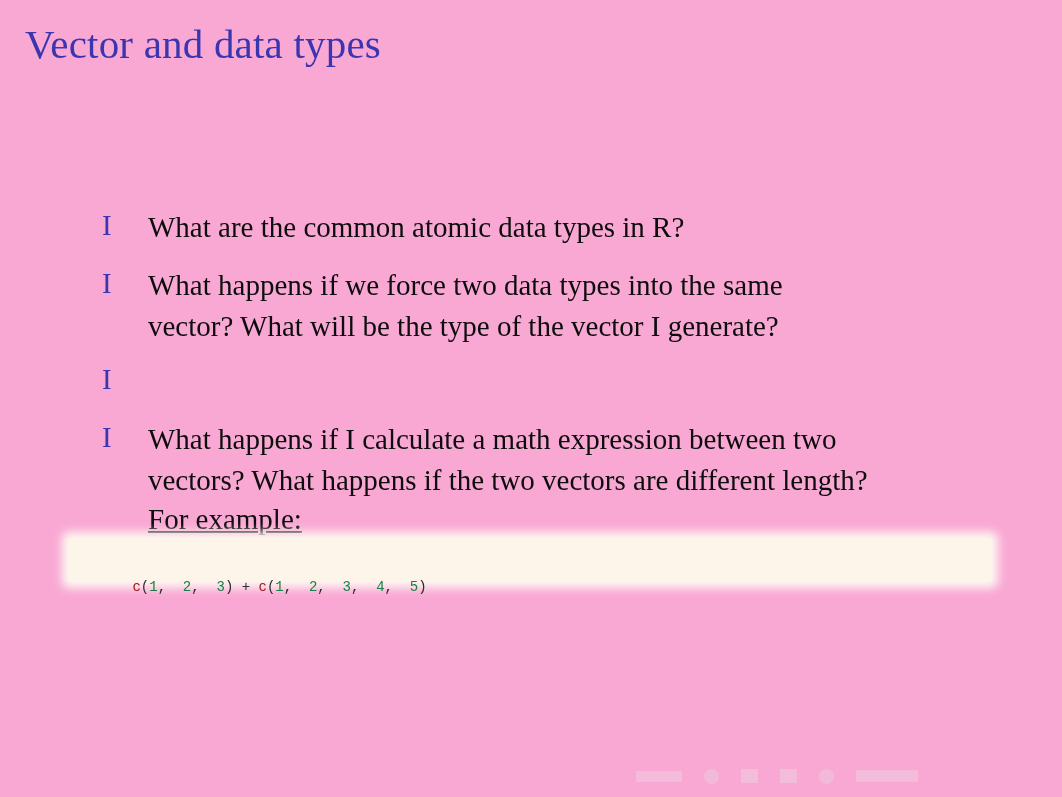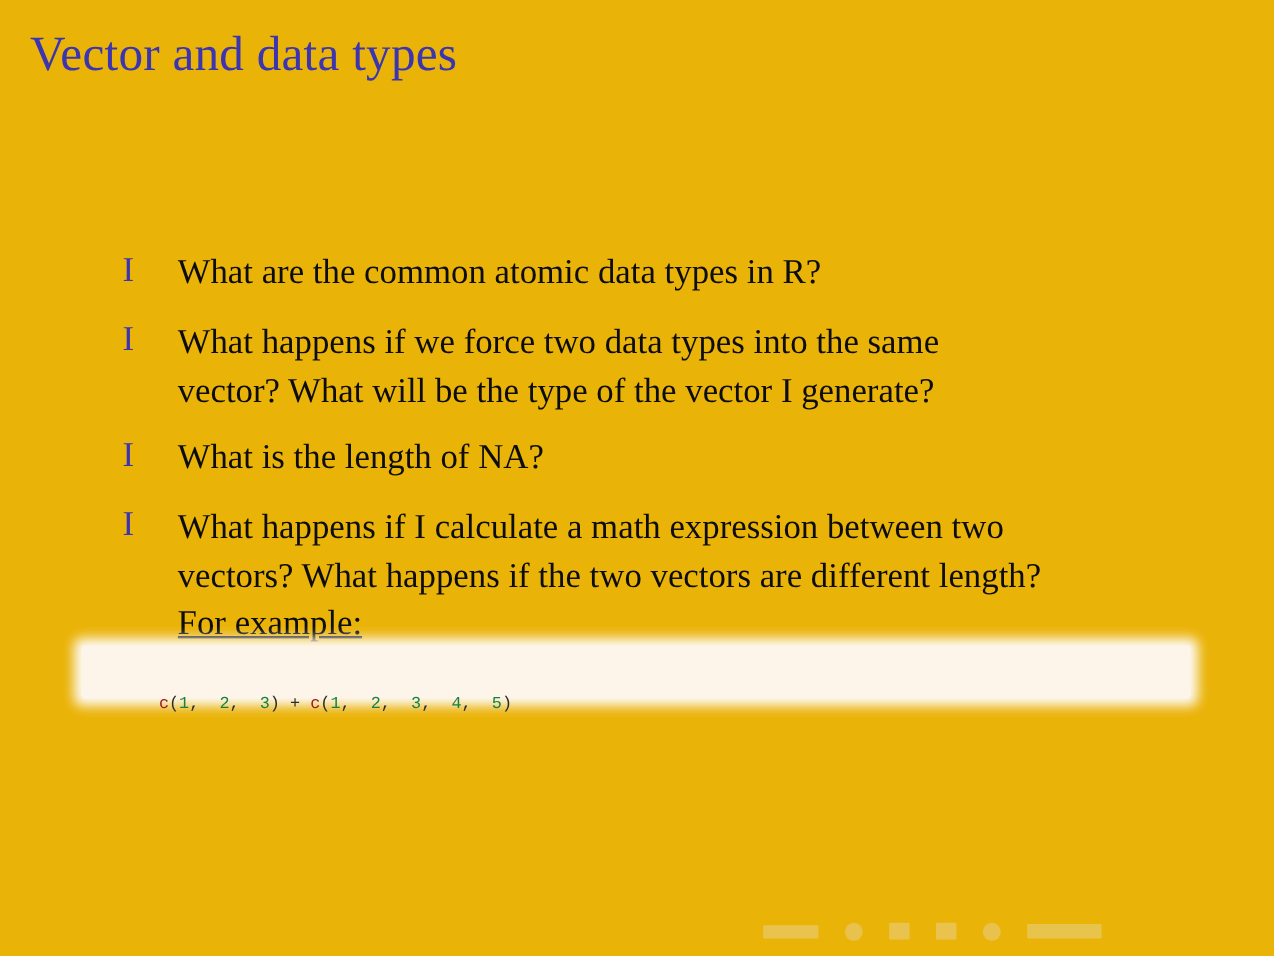--- a/index.html
+++ b/index.html
@@ -15,21 +15,21 @@
     font-family: "Liberation Serif", "DejaVu Serif", serif;
     -webkit-font-smoothing: antialiased;
   }
 
   
   .slide {
     position: absolute;
     left: 0; top: 0;
     width: 1062px;
     height: 797px;
-    background: #eab308;
+    background: #f9a8d4;
   }
 
   
   .slide-title {
     position: absolute;
     left: 25px;
     top: 18px;
     font-size: 41px;
     line-height: 52px;
     color: #3b35b0;
@@ -120,21 +120,20 @@
   <div class="slide-title">Vector and data types</div>
 
   <span class="bullet-mark" style="top:210px;">I</span>
   <div class="tline" style="top:212px;">What are the common atomic data types in R?</div>
 
   <span class="bullet-mark" style="top:268px;">I</span>
   <div class="tline full" style="top:270px;">What happens if we force two data types into the same</div>
   <div class="tline" style="top:311px;">vector? What will be the type of the vector I generate?</div>
 
   <span class="bullet-mark" style="top:364px;">I</span>
-  <div class="tline full" style="top:366px;">What is the length of NA?</div>
 
   <span class="bullet-mark" style="top:422px;">I</span>
   <div class="tline" style="top:465px;">vectors? What happens if the two vectors are different length?</div>
   <div class="tline full" style="top:424px;">What happens if I calculate a math expression between two</div>
   <div class="tline full" style="top:504px;text-decoration:underline;">For example:</div>
 
   <div class="codeblock">
     <div class="code-line">
       <span class="tok-fn">c</span><span class="tok-pun">(</span><span class="tok-num">1</span><span class="tok-pun">,  </span><span class="tok-num">2</span><span class="tok-pun">,  </span><span class="tok-num">3</span><span class="tok-pun">)</span><span class="tok-op"> + </span><span class="tok-fn">c</span><span class="tok-pun">(</span><span class="tok-num">1</span><span class="tok-pun">,  </span><span class="tok-num">2</span><span class="tok-pun">,  </span><span class="tok-num">3</span><span class="tok-pun">,  </span><span class="tok-num">4</span><span class="tok-pun">,  </span><span class="tok-num">5</span><span class="tok-pun">)</span>
     </div>

